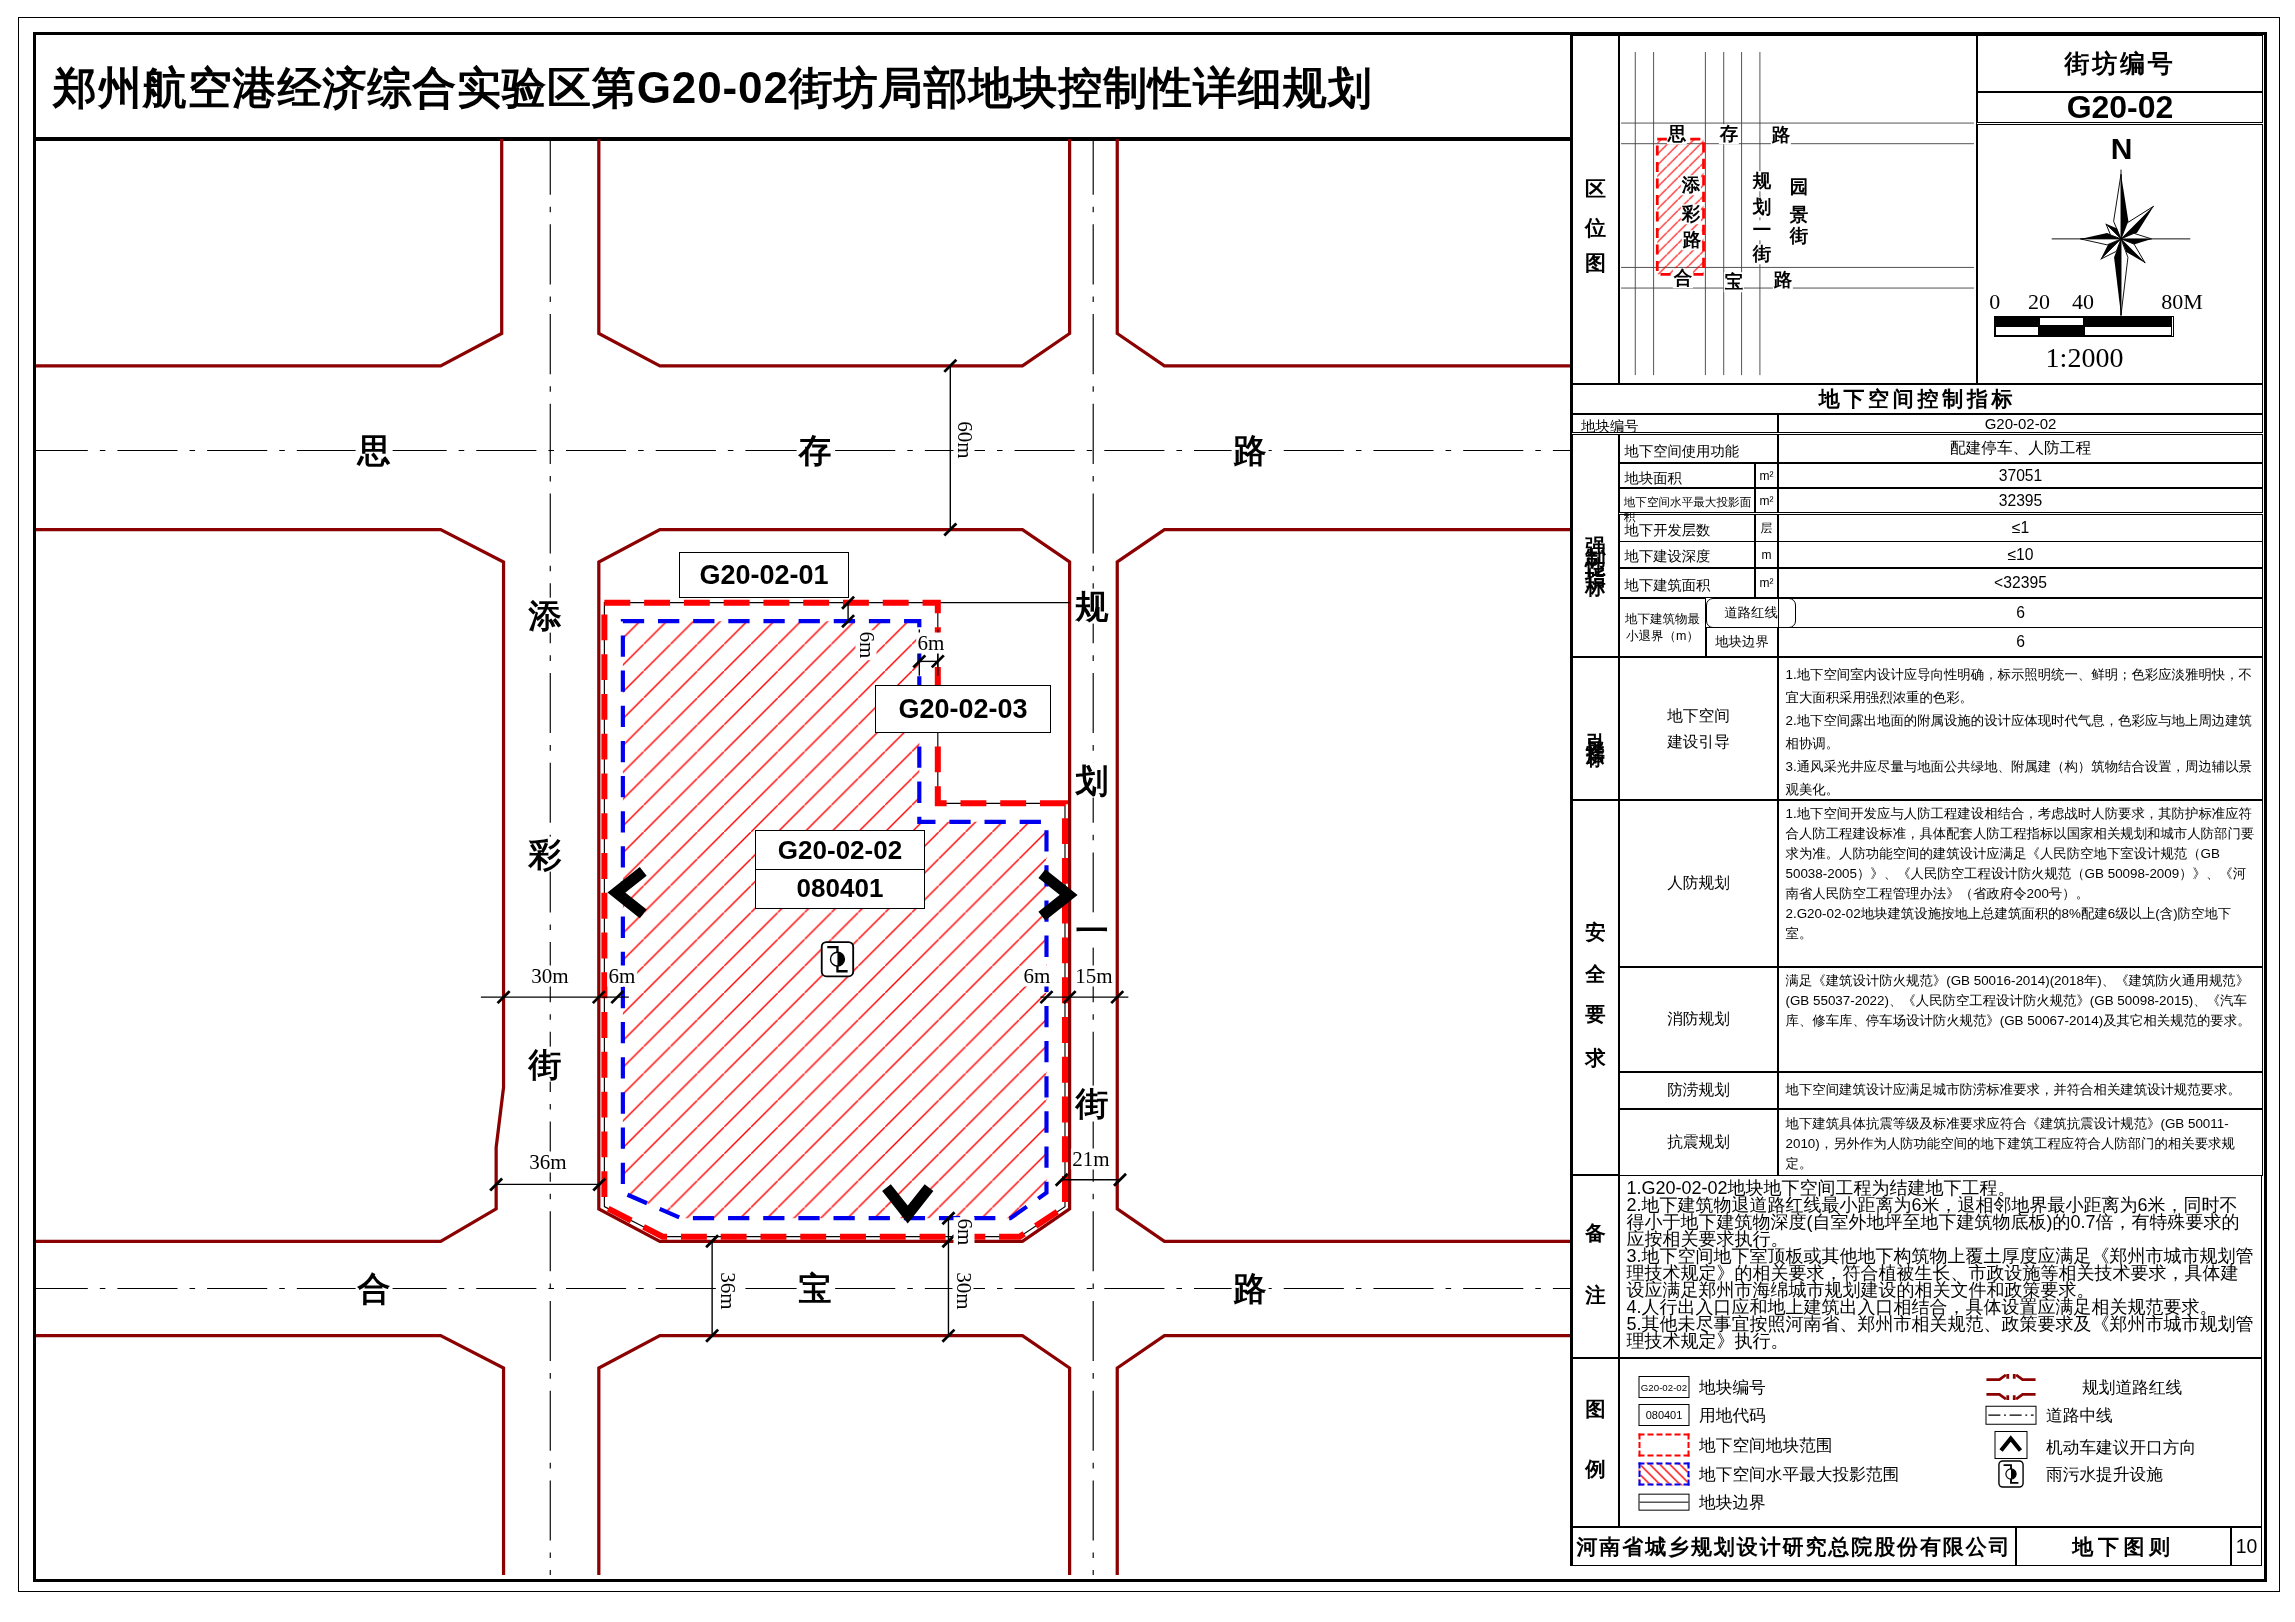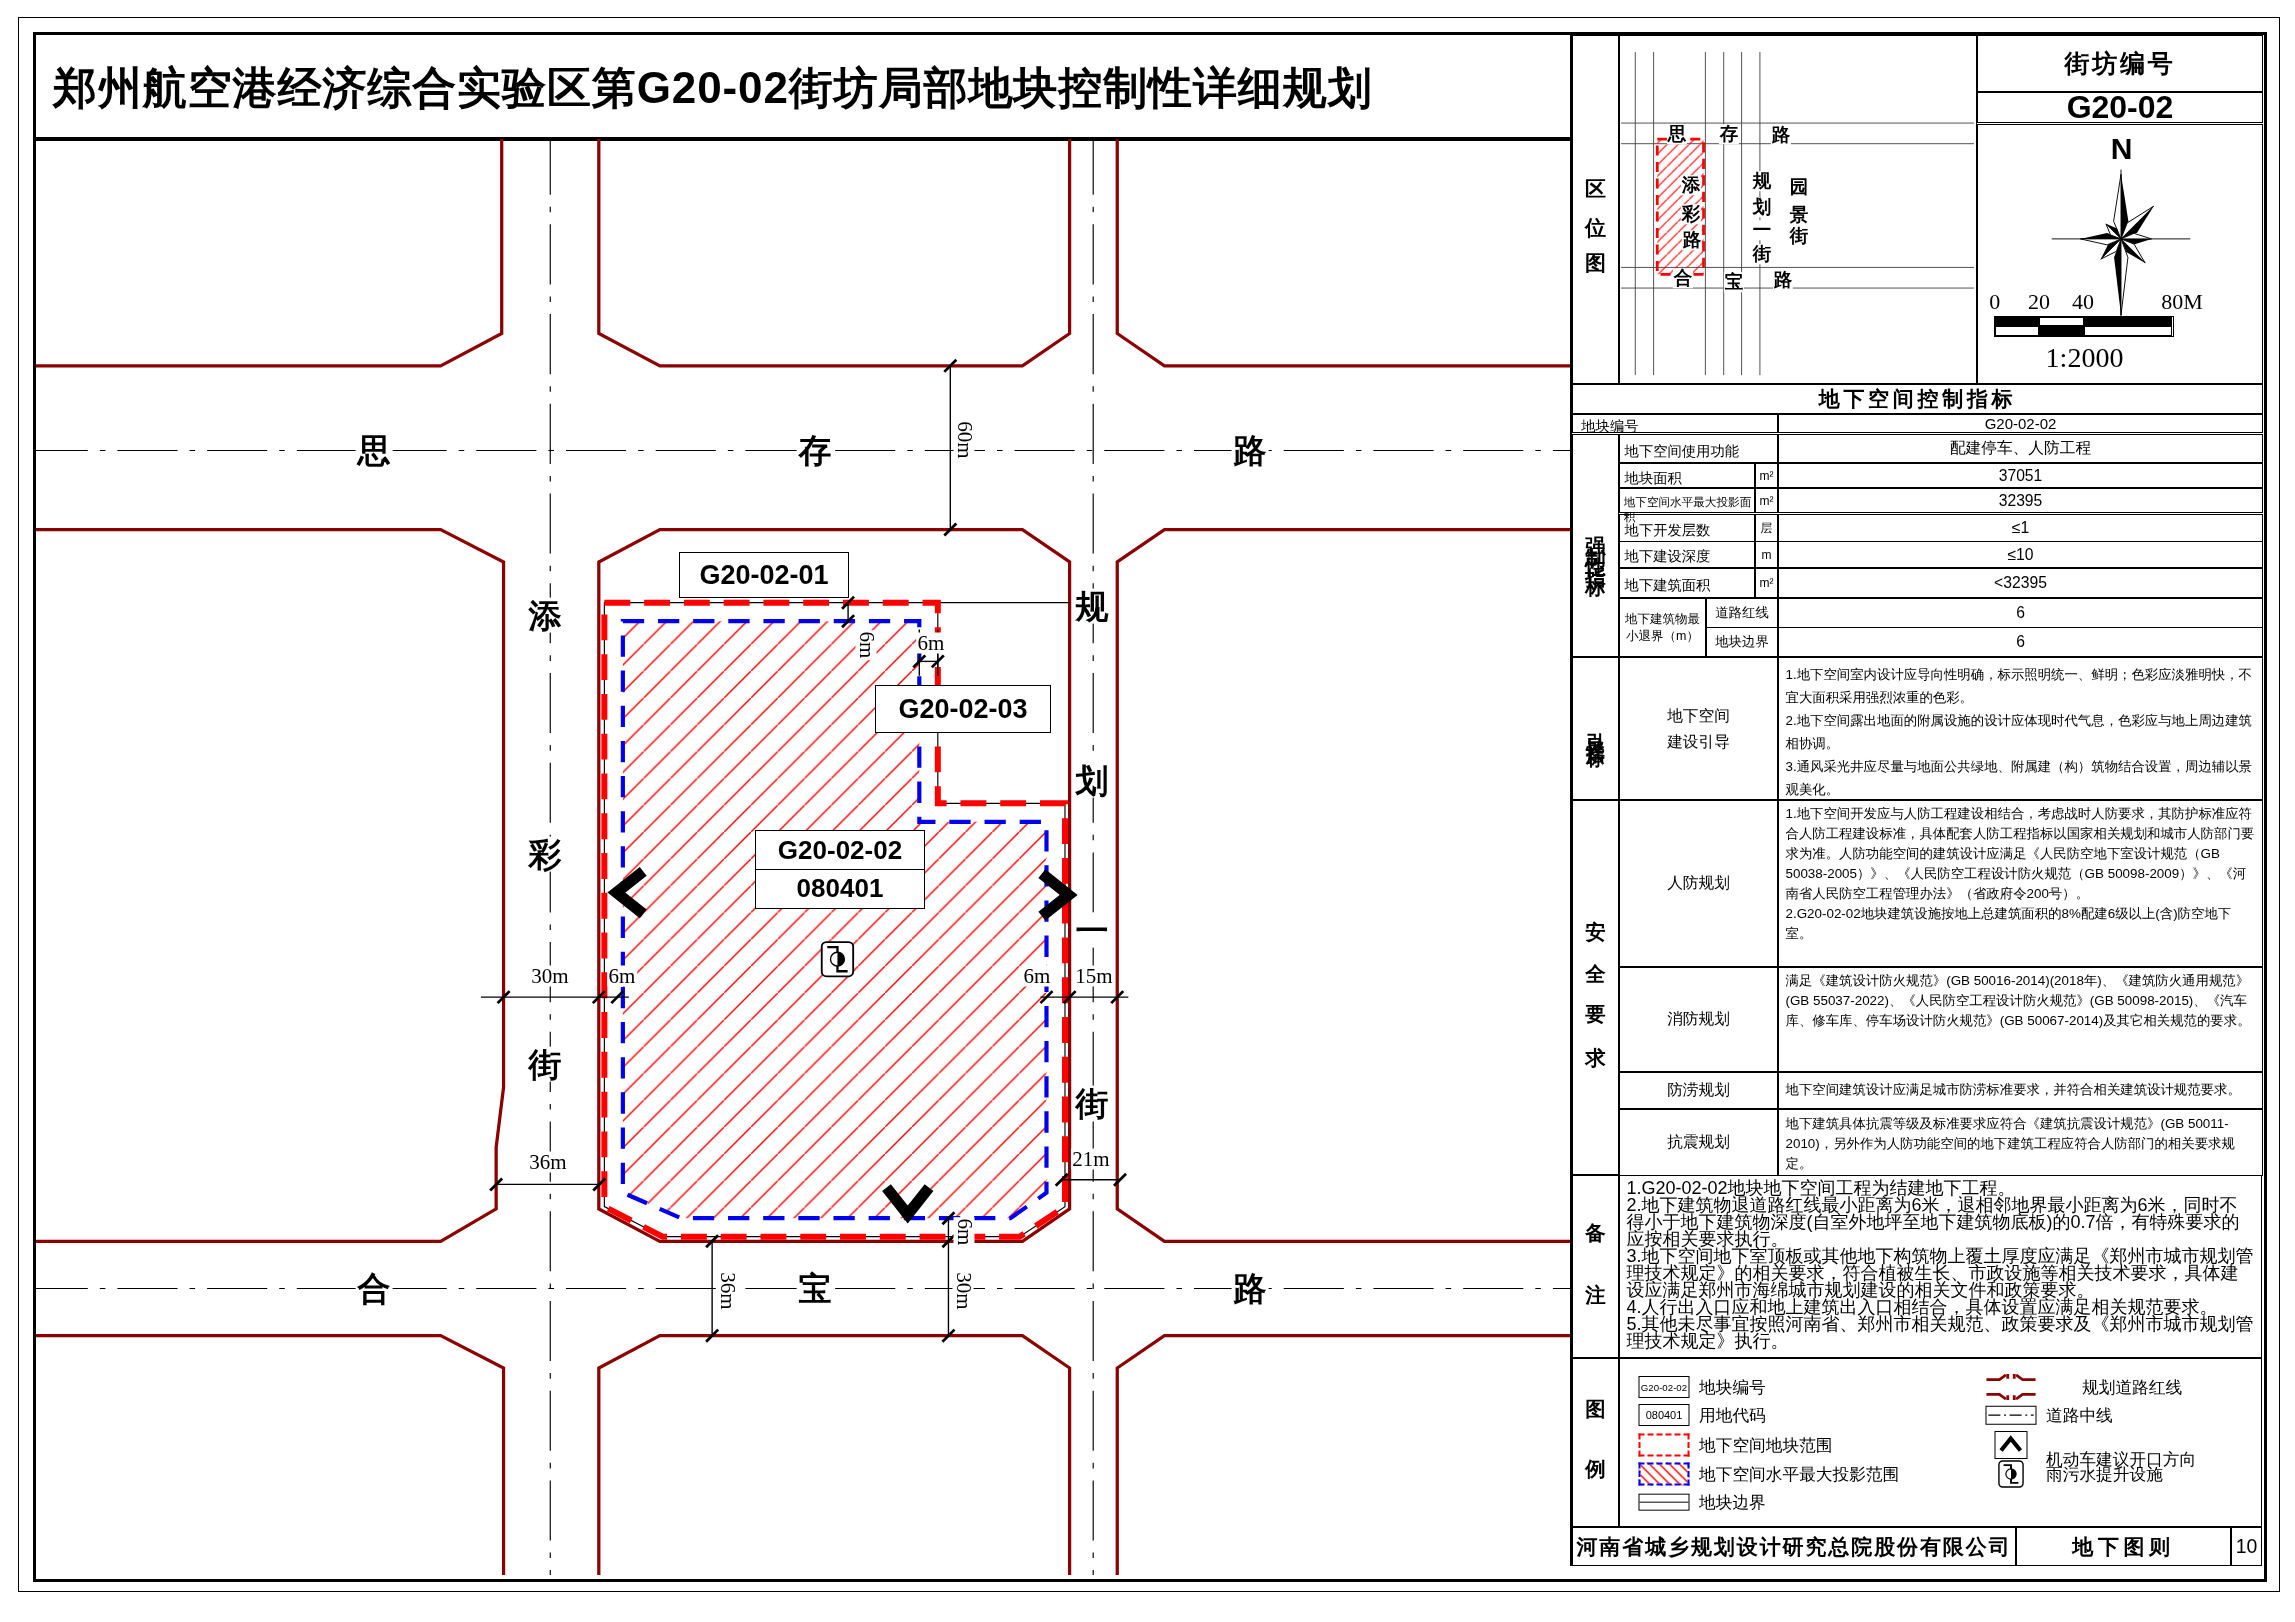--- a/index.html
+++ b/index.html
@@ -304,21 +304,21 @@
   <div class="cell c" style="left:183px;top:506px;width:23px;height:27px;font-size:12px;">m</div>
   <div class="cell c" style="left:206px;top:506px;width:485px;height:27px;font-size:15.7px;">≤10</div>
 
   <div class="cell" style="left:47px;top:533px;width:136px;height:30px;">
     <div class="lbl" style="margin:6.5px 0 0 4.6px;">地下建筑面积</div>
     </div>
   <div class="cell c" style="left:183px;top:533px;width:23px;height:30px;font-size:12px;">m²</div>
   <div class="cell c" style="left:206px;top:533px;width:485px;height:30px;font-size:15.7px;">&lt;32395</div>
 
   <div class="cell c" style="left:47px;top:563px;width:87px;height:59px;font-size:12.5px;padding:0 2.8px;">地下建筑物最小退界（m）</div>
-  <div class="cell c" style="left:134px;top:563px;width:72px;height:30px;font-size:13.4px;">道路红线</div>
+  <div class="cell c" style="left:134px;top:563px;width:90px;height:30px;font-size:13.4px;border-radius:7px;">道路红线</div>
   <div class="cell c" style="left:206px;top:563px;width:485px;height:30px;font-size:15.7px;">6</div>
   <div class="cell c" style="left:134px;top:592px;width:72px;height:30px;font-size:13.4px;">地块边界</div>
   <div class="cell c" style="left:206px;top:592px;width:485px;height:30px;font-size:15.7px;">6</div>
 
   <div class="cell vtext c" style="left:0;top:622px;width:47px;height:143px;font-size:18.5px;font-weight:700;letter-spacing:3.7px;">引导性指标</div>
   <div class="cell c pre" style="left:47px;top:622px;width:159px;height:143px;font-size:15.7px;line-height:26px;">地下空间
 建设引导</div>
   <div class="cell pre txt" style="left:206px;top:622px;width:485px;height:143px;padding:4.6px 6.5px;line-height:23px;">1.地下空间室内设计应导向性明确，标示照明统一、鲜明；色彩应淡雅明快，不宜大面积采用强烈浓重的色彩。
 2.地下空间露出地面的附属设施的设计应体现时代气息，色彩应与地上周边建筑相协调。
 3.通风采光井应尽量与地面公共绿地、附属建（构）筑物结合设置，周边辅以景观美化。</div>
@@ -387,21 +387,21 @@
         <line x1="4" y1="18" x2="102" y2="18" stroke="#000" stroke-width="3" stroke-dasharray="26 8 4 8"></line>
       </svg>
     </div>
     <div class="legend-label" style="left:426px;top:56px;">道路中线</div>
 
     <div class="legend-sym" style="left:391px;top:86px;width:33px;height:28px;border:1.4px solid #000;">
       <svg width="30.5" height="25" viewBox="0 0 66 54">
         <path d="M 12,40 L 33,14 L 54,40" stroke="#000" stroke-width="9" fill="none"></path>
       </svg>
     </div>
-    <div class="legend-label" style="left:426px;top:100px;">机动车建议开口方向</div>
+    <div class="legend-label" style="left:426px;top:88px;">机动车建议开口方向</div>
 
     <div class="legend-sym" style="left:391px;top:115px;width:26px;height:28px;">
       <svg width="26" height="28" viewBox="-28 -30 56 60">
         <rect x="-26" y="-28" width="52" height="56" rx="8" fill="#fff" stroke="#000" stroke-width="3"></rect>
         <circle cx="0" cy="0" r="11" fill="none" stroke="#000" stroke-width="2.5"></circle>
         <path d="M 0,-11 A 11 11 0 0 1 0,11 Z" fill="#000"></path>
         <path d="M -16,-19 H 0 V -10 M 16,19 H 0 V 10" fill="none" stroke="#000" stroke-width="4"></path>
       </svg>
     </div>
     <div class="legend-label" style="left:426px;top:115px;">雨污水提升设施</div>

